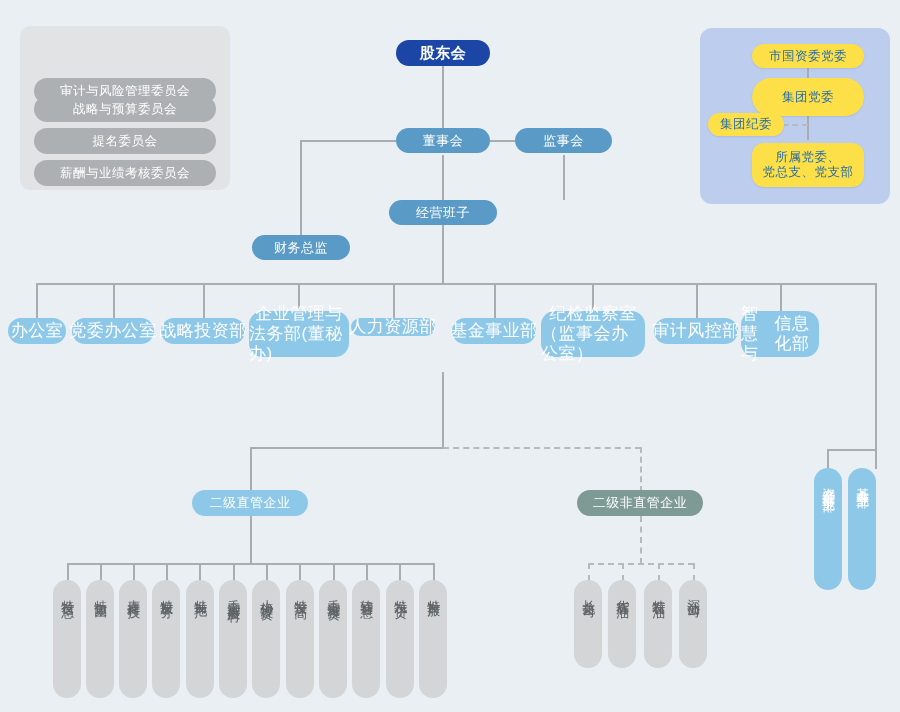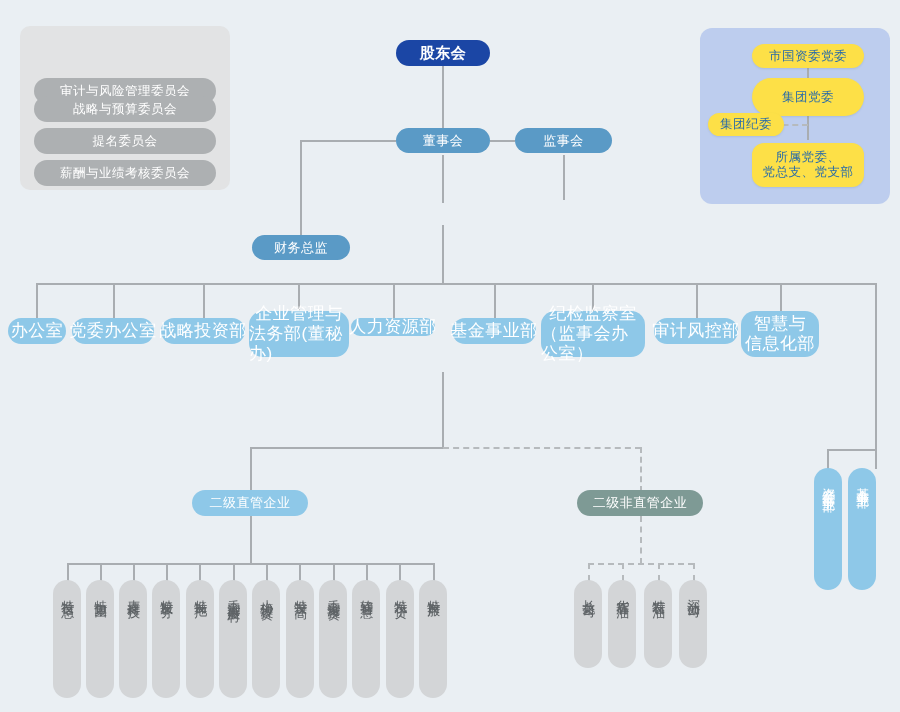--- a/index.html
+++ b/index.html
@@ -109,20 +109,21 @@
 
   <div class="ln lnv" style="left:442px;top:155px;height:48px;"></div>
   <div class="ln lnv" style="left:442px;top:225px;height:60px;"></div>
 
   <div class="ln lnh" style="left:300px;top:140px;width:96px;"></div>
   <div class="ln lnv" style="left:300px;top:140px;height:98px;"></div>
 
   <div class="node n-navy" style="left:396px;top:40px;width:94px;height:26px;">股东会</div>
   <div class="node n-steel" style="left:396px;top:128px;width:94px;height:25px;">董事会</div>
   <div class="node n-steel" style="left:515px;top:128px;width:97px;height:25px;">监事会</div>
+  <div class="node n-steel" style="left:389px;top:200px;width:108px;height:25px;">经营班子</div>
   <div class="node n-steel" style="left:252px;top:235px;width:98px;height:25px;">财务总监</div>
 
   <div class="ln lnh" style="left:36px;top:283px;width:841px;"></div>
 
   <div class="ln lnv" style="left:36px;top:283px;height:35px;"></div>
   <div class="ln lnv" style="left:113px;top:283px;height:35px;"></div>
   <div class="ln lnv" style="left:203px;top:283px;height:35px;"></div>
   <div class="ln lnv" style="left:298px;top:283px;height:35px;"></div>
   <div class="ln lnv" style="left:393px;top:283px;height:35px;"></div>
   <div class="ln lnv" style="left:494px;top:283px;height:35px;"></div>
@@ -139,21 +140,21 @@
     <span>企业管理与</span>
     <span>法务部(董秘办)</span>
   </div>
   <div class="node n-sky" style="left:351px;top:318px;width:84px;height:18px;">人力资源部</div>
   <div class="node n-sky" style="left:452px;top:318px;width:84px;height:26px;">基金事业部</div>
   <div class="node n-sky multi" style="left:541px;top:311px;width:104px;height:46px;flex-direction:column;">
     <span>纪检监察室</span>
     <span>（监事会办公室）</span>
   </div>
   <div class="node n-sky" style="left:654px;top:318px;width:84px;height:26px;">审计风控部</div>
-  <div class="node n-sky multi" style="left:741px;top:311px;width:78px;height:46px;flex-direction:column;">
+  <div class="node n-sky multi" style="left:741px;top:311px;width:78px;height:46px;flex-direction:row;">
     <span>智慧与</span>
     <span>信息化部</span>
   </div>
 
   <div class="ln lnv" style="left:442px;top:372px;height:76px;"></div>
   <div class="ln lnh" style="left:250px;top:447px;width:193px;"></div>
   <div class="ln lnv" style="left:250px;top:447px;height:45px;"></div>
   <div class="dash-h" style="left:443px;top:447px;width:198px;"></div>
   <div class="dash-v" style="left:640px;top:447px;height:45px;"></div>
 

